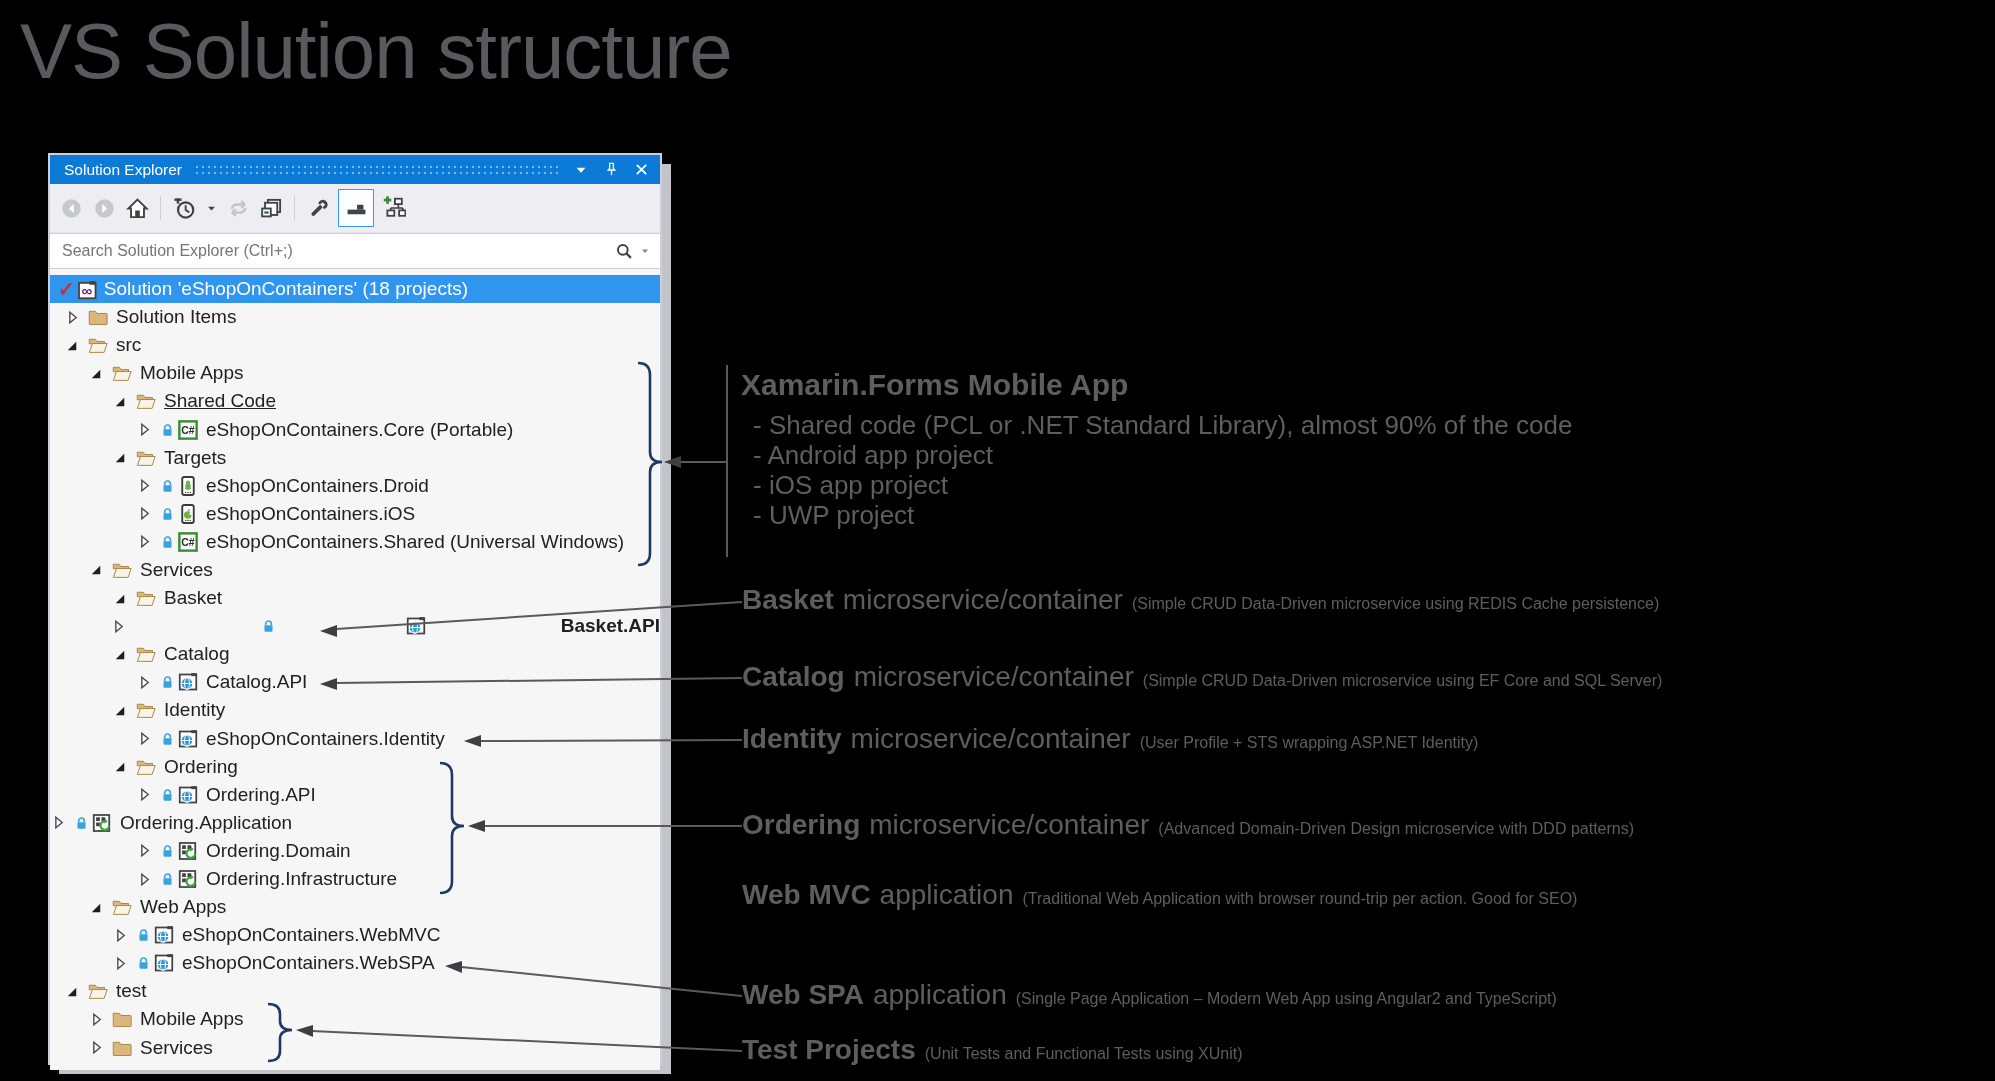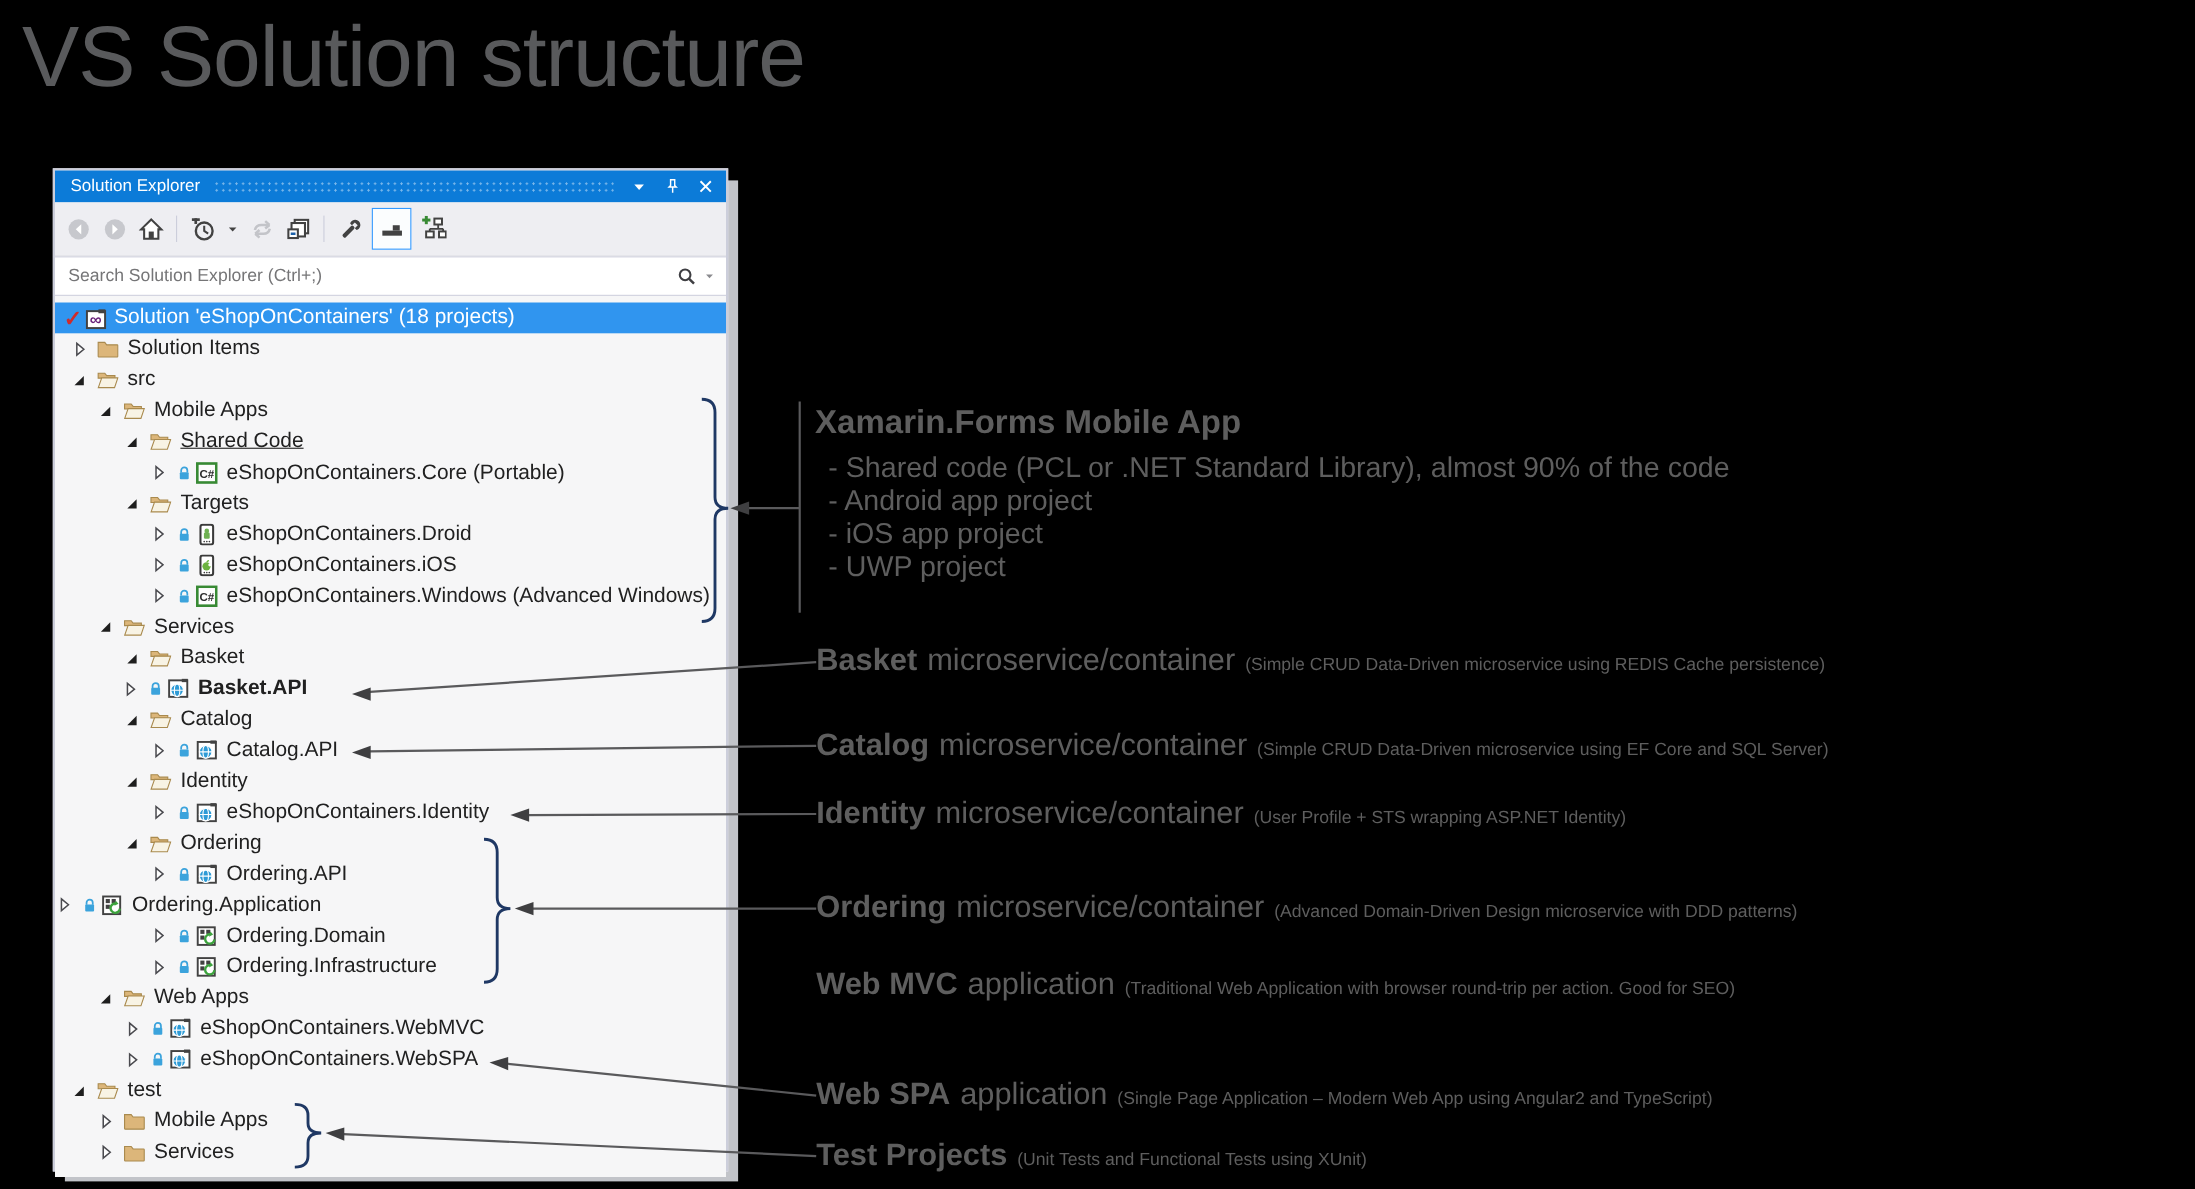--- a/index.html
+++ b/index.html
@@ -330,21 +330,21 @@
             <path d="M5,7.4 V5.6 a3,3 0 0 1 6,0 V7.4" stroke="#3BA3DC" stroke-width="1.7" fill="none"></path>
             <rect x="3.7" y="7.2" width="8.6" height="6.8" rx="1" fill="#3BA3DC"></rect>
           </svg>
         </span>
         <span class="ticon">
           <svg width="20" height="20" viewBox="0 0 16 16">
             <rect x="1.1" y="1.1" width="13.8" height="13.8" fill="#FDFDFD" stroke="#388A34" stroke-width="1.9"></rect>
             <text x="8" y="11.4" font-size="8.4" font-weight="bold" fill="#2B2B2B" text-anchor="middle" font-family="Liberation Sans,sans-serif">C#</text>
           </svg>
         </span>
-        <span class="tlabel">eShopOnContainers.Windows (Advanced Windows)</span>
+        <span class="tlabel">eShopOnContainers.Shared (Universal Windows)</span>
       </div>
       <div class="trow" style="padding-left: 38px;">
         <span class="chev">
           <svg width="17" height="17" viewBox="0 0 16 16">
             <path d="M11.5,4.5 V12.5 H3.5 Z" fill="#1E1E1E"></path>
           </svg>
         </span>
         <span class="ticon">
           <svg width="20" height="20" viewBox="0 0 16 16">
             <path d="M1,3.4 h4.8 l1.4,1.8 h6 v1.8 H1 Z" fill="#DCB67A" stroke="#A98A4E" stroke-width="0.8"></path>
@@ -360,21 +360,21 @@
           </svg>
         </span>
         <span class="ticon">
           <svg width="20" height="20" viewBox="0 0 16 16">
             <path d="M1,3.4 h4.8 l1.4,1.8 h6 v1.8 H1 Z" fill="#DCB67A" stroke="#A98A4E" stroke-width="0.8"></path>
             <path d="M3.6,6.8 L15.3,6.8 L12.9,13.9 L1.1,13.9 Z" fill="#F8F3E4" stroke="#A98A4E" stroke-width="0.8"></path>
           </svg>
         </span>
         <span class="tlabel">Basket</span>
       </div>
-      <div class="trow" style="padding-left: 60px;">
+      <div class="trow" style="padding-left: 60px; justify-content: space-between;">
         <span class="chev">
           <svg width="17" height="17" viewBox="0 0 16 16">
             <path d="M5.5,3 L11.5,8 L5.5,13 Z" fill="#FDFDFD" stroke="#4A4A4F" stroke-width="1.3"></path>
           </svg>
         </span>
         <span class="lock">
           <svg width="15" height="16" viewBox="0 0 16 16">
             <path d="M5,7.4 V5.6 a3,3 0 0 1 6,0 V7.4" stroke="#3BA3DC" stroke-width="1.7" fill="none"></path>
             <rect x="3.7" y="7.2" width="8.6" height="6.8" rx="1" fill="#3BA3DC"></rect>
           </svg>

